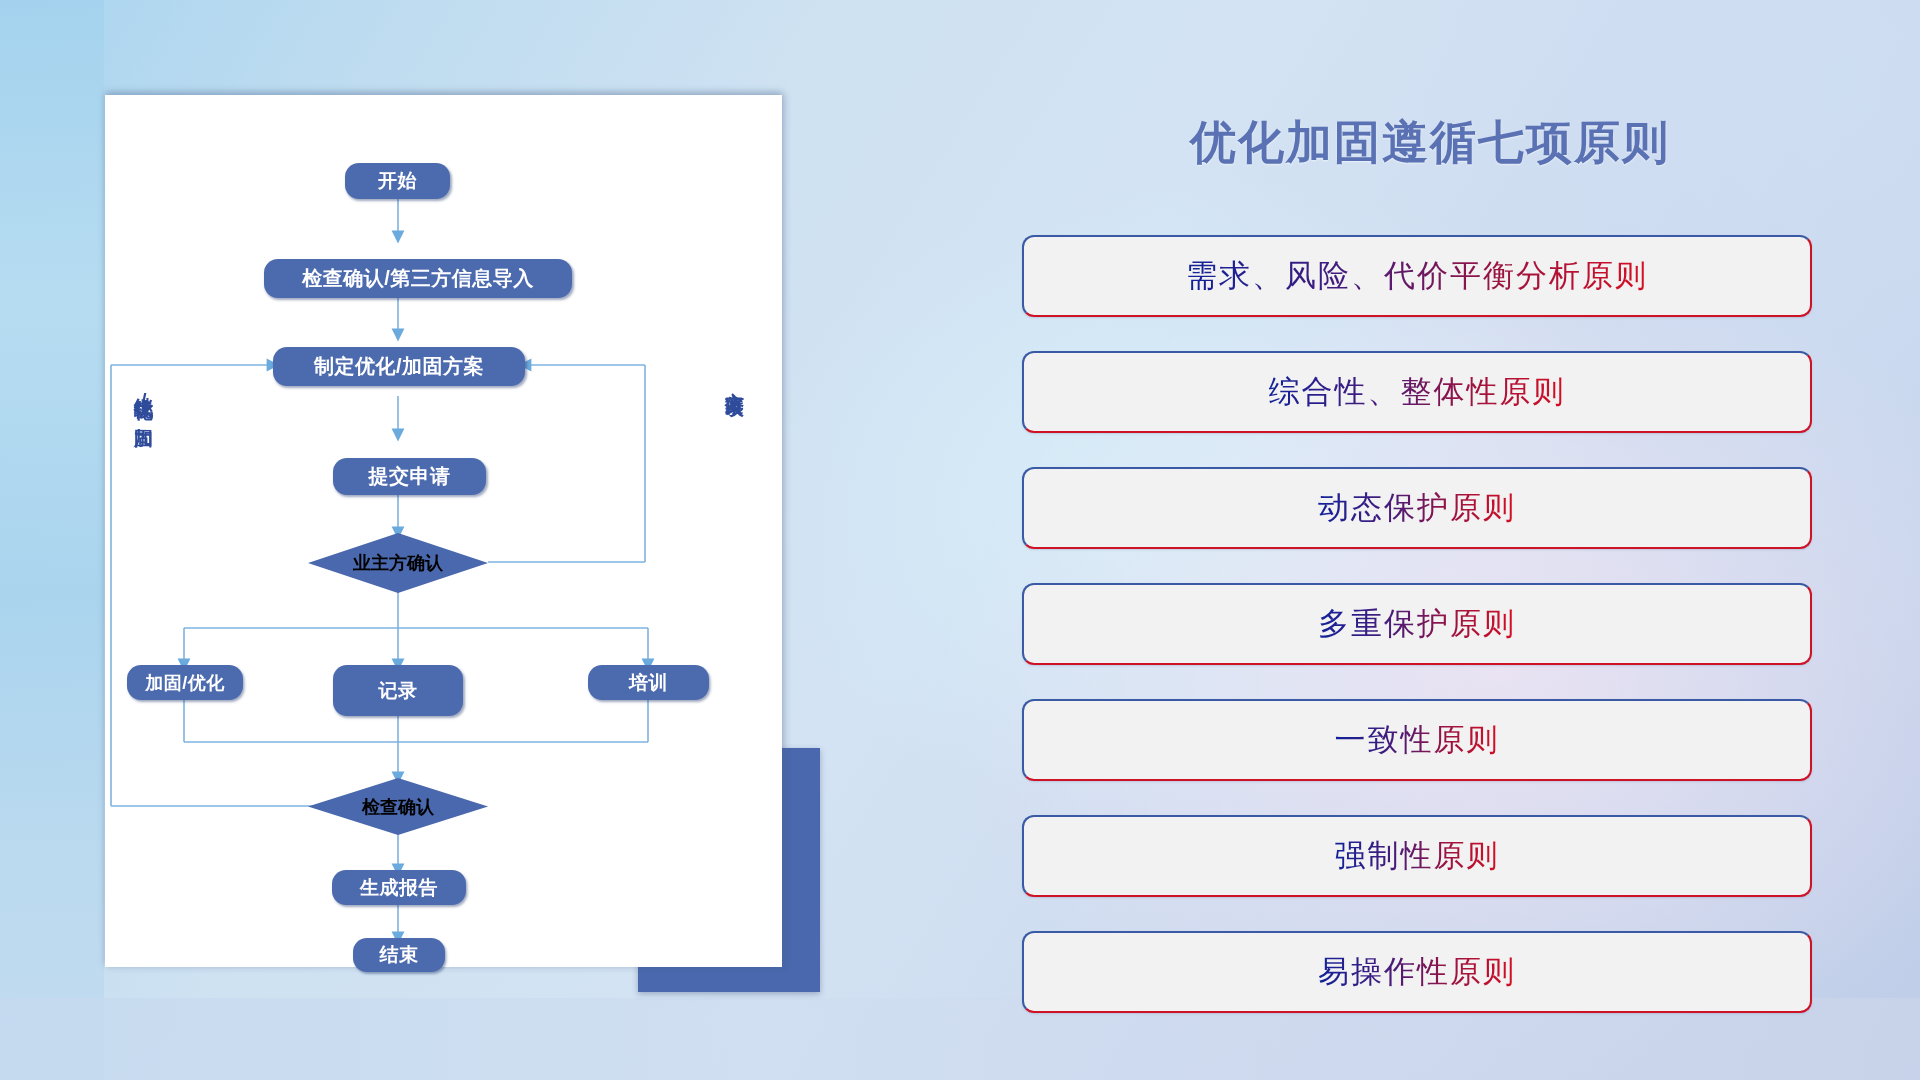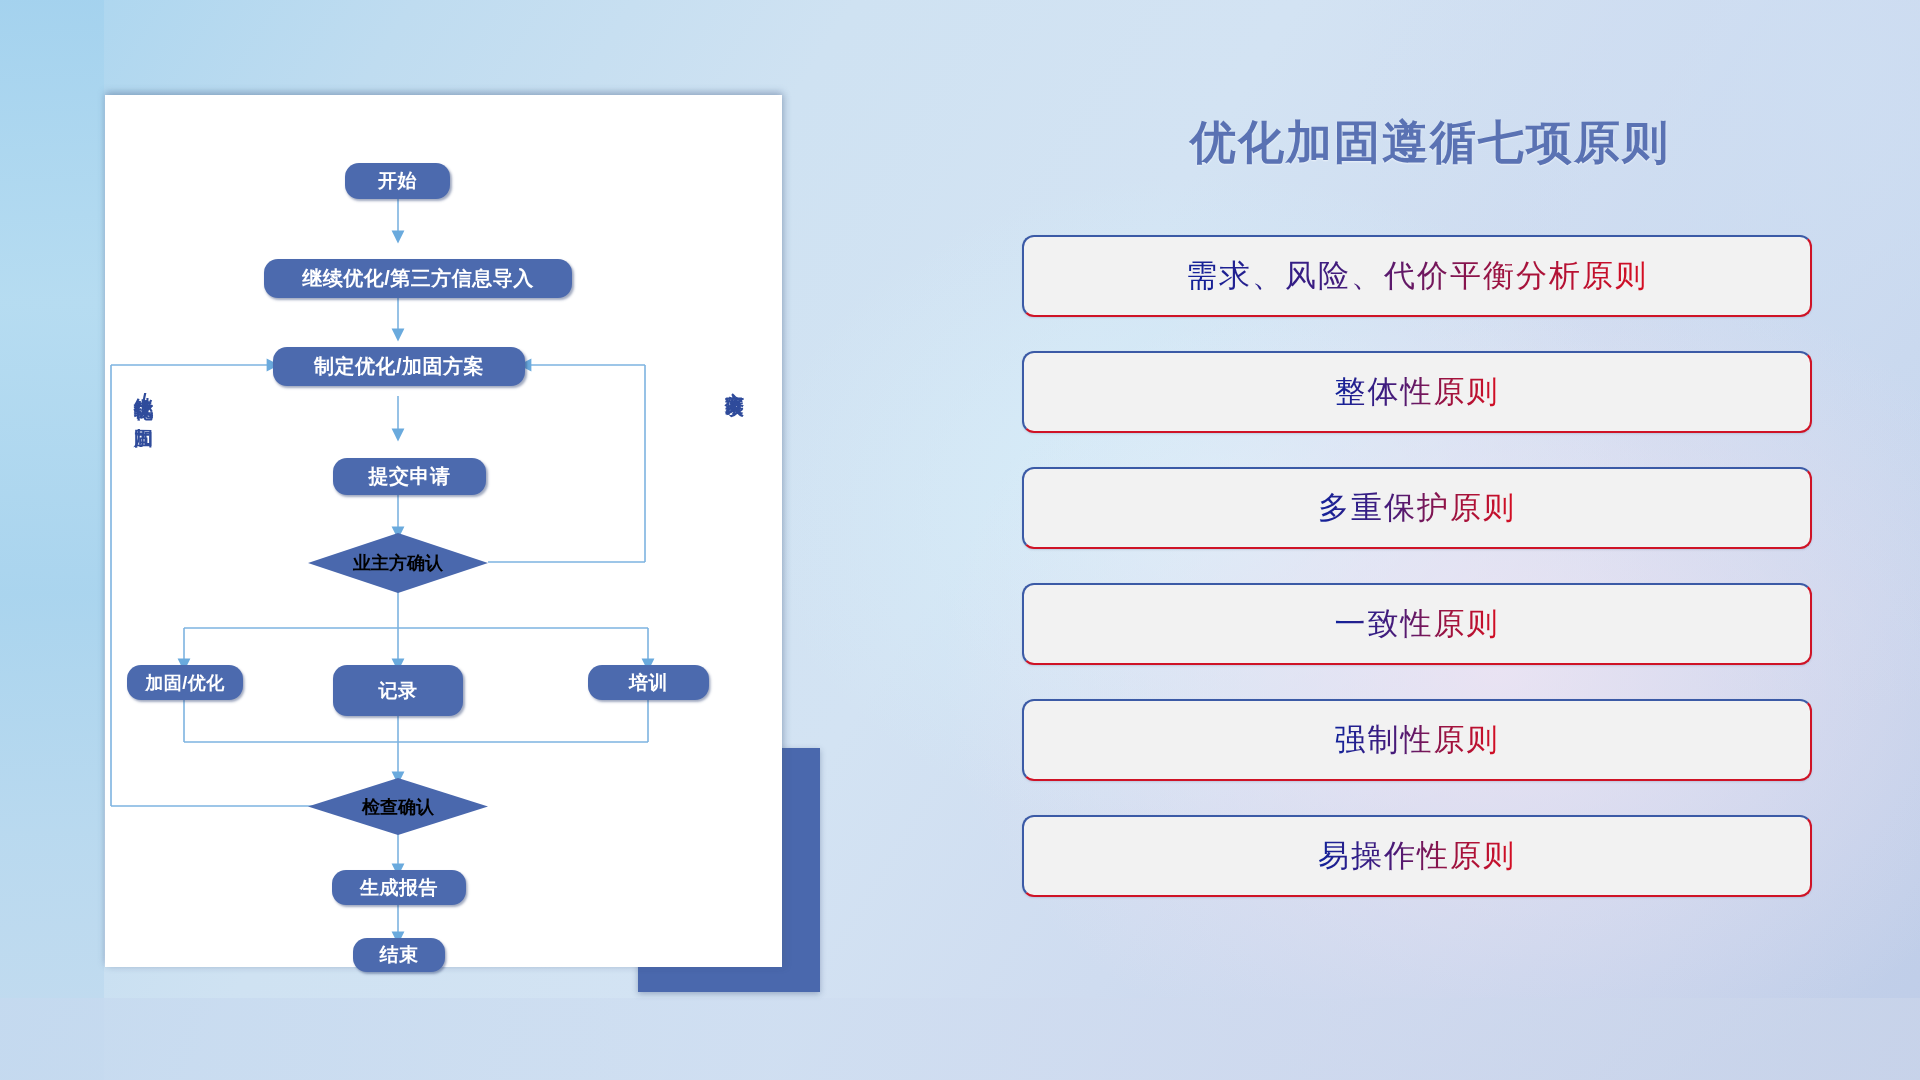--- a/index.html
+++ b/index.html
@@ -135,21 +135,21 @@
       <line x1="540" y1="467" x2="540" y2="270"></line>
       <line x1="540" y1="270" x2="420" y2="270" marker-end="url(#ah)"></line>
     </g>
   </svg>
 
   <div class="node" style="left:240px;top:68px;width:105px;height:36px;font-size:19px;">
     <span>开始</span>
   </div>
 
   <div class="node" style="left:159px;top:164px;width:308px;height:39px;font-size:20px;">
-    <span>继续优化/第三方信息导入</span>
+    <span>检查确认/第三方信息导入</span>
   </div>
 
   <div class="node" style="left:168px;top:252px;width:252px;height:39px;font-size:20px;">
     <span>制定优化/加固方案</span>
   </div>
 
   <div class="node" style="left:216px;top:363px;width:153px;height:37px;font-size:20px;margin-left:12px;">
     <span>提交申请</span>
   </div>
 
@@ -188,23 +188,26 @@
 </div>
 
 <div id="right-title">优化加固遵循七项原则</div>
 
 <div id="cards">
 
   <div class="card">
     <span class="card-label">需求、风险、代价平衡分析原则</span>
   </div>
 
-
-  <div class="card">
-    <span class="card-label">整体性原则</span>
+  <div class="card">
+    <span class="card-label">综合性、整体性原则</span>
+  </div>
+
+  <div class="card">
+    <span class="card-label">动态保护原则</span>
   </div>
 
   <div class="card">
     <span class="card-label">多重保护原则</span>
   </div>
 
   <div class="card">
     <span class="card-label">一致性原则</span>
   </div>
 

